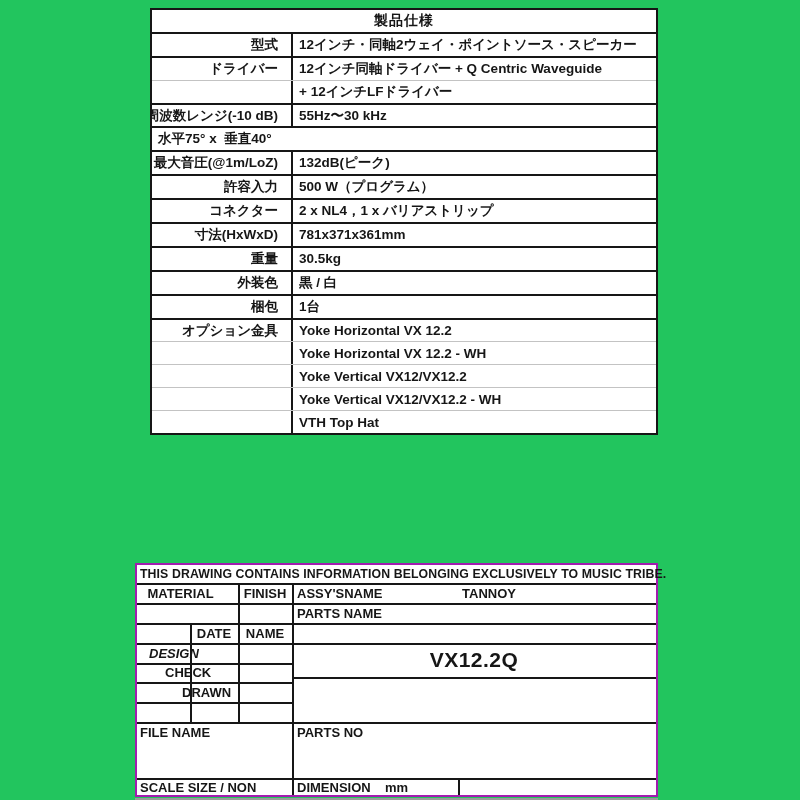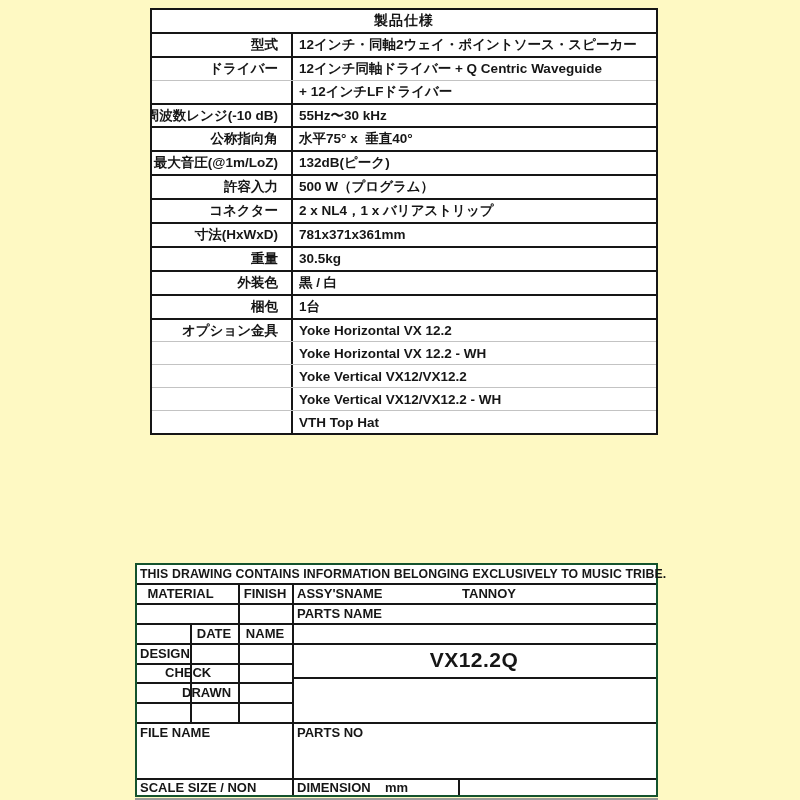--- a/index.html
+++ b/index.html
@@ -2,21 +2,21 @@
 <html><head>
 <meta charset="utf-8">
 <style>
   html,body{margin:0;padding:0;}
   body{
     width:800px;height:800px;background:#ffffff;
     font-family:"Liberation Sans","DejaVu Sans",sans-serif;
     font-weight:700;color:#161616;
     -webkit-font-smoothing:antialiased;
   }
-  .page{position:relative;width:800px;height:800px;background:#fef9c3;overflow:hidden;}
+  .page{position:relative;width:800px;height:800px;background:#22c55e;overflow:hidden;}
 
   
   .spec-table{
     position:absolute;left:150px;top:8px;width:508px;height:427px;
     border:2px solid #161616;box-sizing:border-box;
     display:flex;flex-direction:column;background:#fff;
   }
   .spec-header{
     flex:1;display:flex;align-items:center;justify-content:center;
     font-size:14px;letter-spacing:1px;
@@ -29,21 +29,21 @@
     padding-right:13px;font-size:13.5px;white-space:pre;overflow:hidden;
   }
   .spec-value{
     flex:1;display:flex;align-items:center;padding-left:6px;
     font-size:13.5px;white-space:pre;overflow:hidden;
   }
 
   
   .title-block{
     position:absolute;left:135px;top:563px;width:523px;height:234px;
-    border:2px solid #14532d;box-sizing:border-box;background:#fff;
+    border:2px solid #a21caf;box-sizing:border-box;background:#fff;
   }
   .hline{position:absolute;height:2px;background:#161616;}
   .vline{position:absolute;width:2px;background:#161616;}
   .tb-text{position:absolute;font-size:13px;line-height:17px;white-space:pre;}
   .tb-center{text-align:center;}
   .notice{font-size:12.3px;letter-spacing:0.1px;}
   .model-text{font-size:21px;line-height:32px;letter-spacing:0.5px;}
   .bottom-strip{position:absolute;left:135px;top:798px;width:523px;height:2px;background:#9a9a9a;}
 </style>
 </head>
@@ -64,21 +64,20 @@
     </div>
     <div class="spec-row cont">
       <div class="spec-label"></div>
       <div class="spec-value">+ 12インチLFドライバー</div>
     </div>
     <div class="spec-row">
       <div class="spec-label">周波数レンジ(-10 dB)</div>
       <div class="spec-value">55Hz〜30 kHz</div>
     </div>
     <div class="spec-row">
-      <div class="spec-label">公称指向角</div>
       <div class="spec-value">水平75° x  垂直40°</div>
     </div>
     <div class="spec-row">
       <div class="spec-label">最大音圧(@1m/LoZ)</div>
       <div class="spec-value">132dB(ピーク)</div>
     </div>
     <div class="spec-row">
       <div class="spec-label">許容入力</div>
       <div class="spec-value">500 W（プログラム）</div>
     </div>
@@ -143,21 +142,21 @@
     <div class="vline" style="left:321px;top:213px;height:17px;"></div>
 
     <div class="tb-text notice" style="left:3px;top:1px;width:515px;">THIS DRAWING CONTAINS INFORMATION BELONGING EXCLUSIVELY TO MUSIC TRIBE.</div>
     <div class="tb-text tb-center" style="left:0;top:20px;width:87px;">MATERIAL</div>
     <div class="tb-text tb-center" style="left:101px;top:20px;width:54px;">FINISH</div>
     <div class="tb-text" style="left:160px;top:20px;">ASSY'SNAME</div>
     <div class="tb-text tb-center" style="left:155px;top:20px;width:364px;padding-left:30px;box-sizing:border-box;">TANNOY</div>
     <div class="tb-text" style="left:160px;top:40px;">PARTS NAME</div>
     <div class="tb-text tb-center" style="left:53px;top:60px;width:48px;">DATE</div>
     <div class="tb-text tb-center" style="left:101px;top:60px;width:54px;">NAME</div>
-    <div class="tb-text" style="left:3px;top:80px;">DESIGN</div>
+    <div class="tb-text" style="left:12px;top:80px;font-style:italic;">DESIGN</div>
     <div class="tb-text" style="left:3px;top:99px;margin-left:25px;">CHECK</div>
     <div class="tb-text" style="left:3px;top:119px;padding-left:42px;">DRAWN</div>
     <div class="tb-text tb-center model-text" style="left:155px;top:79px;width:364px;">VX12.2Q</div>
     <div class="tb-text" style="left:3px;top:159px;">FILE NAME</div>
     <div class="tb-text" style="left:160px;top:159px;">PARTS NO</div>
     <div class="tb-text" style="left:3px;top:214px;">SCALE SIZE / NON</div>
     <div class="tb-text" style="left:160px;top:214px;">DIMENSION</div>
     <div class="tb-text" style="left:248px;top:214px;">mm</div>
   </div>
 

